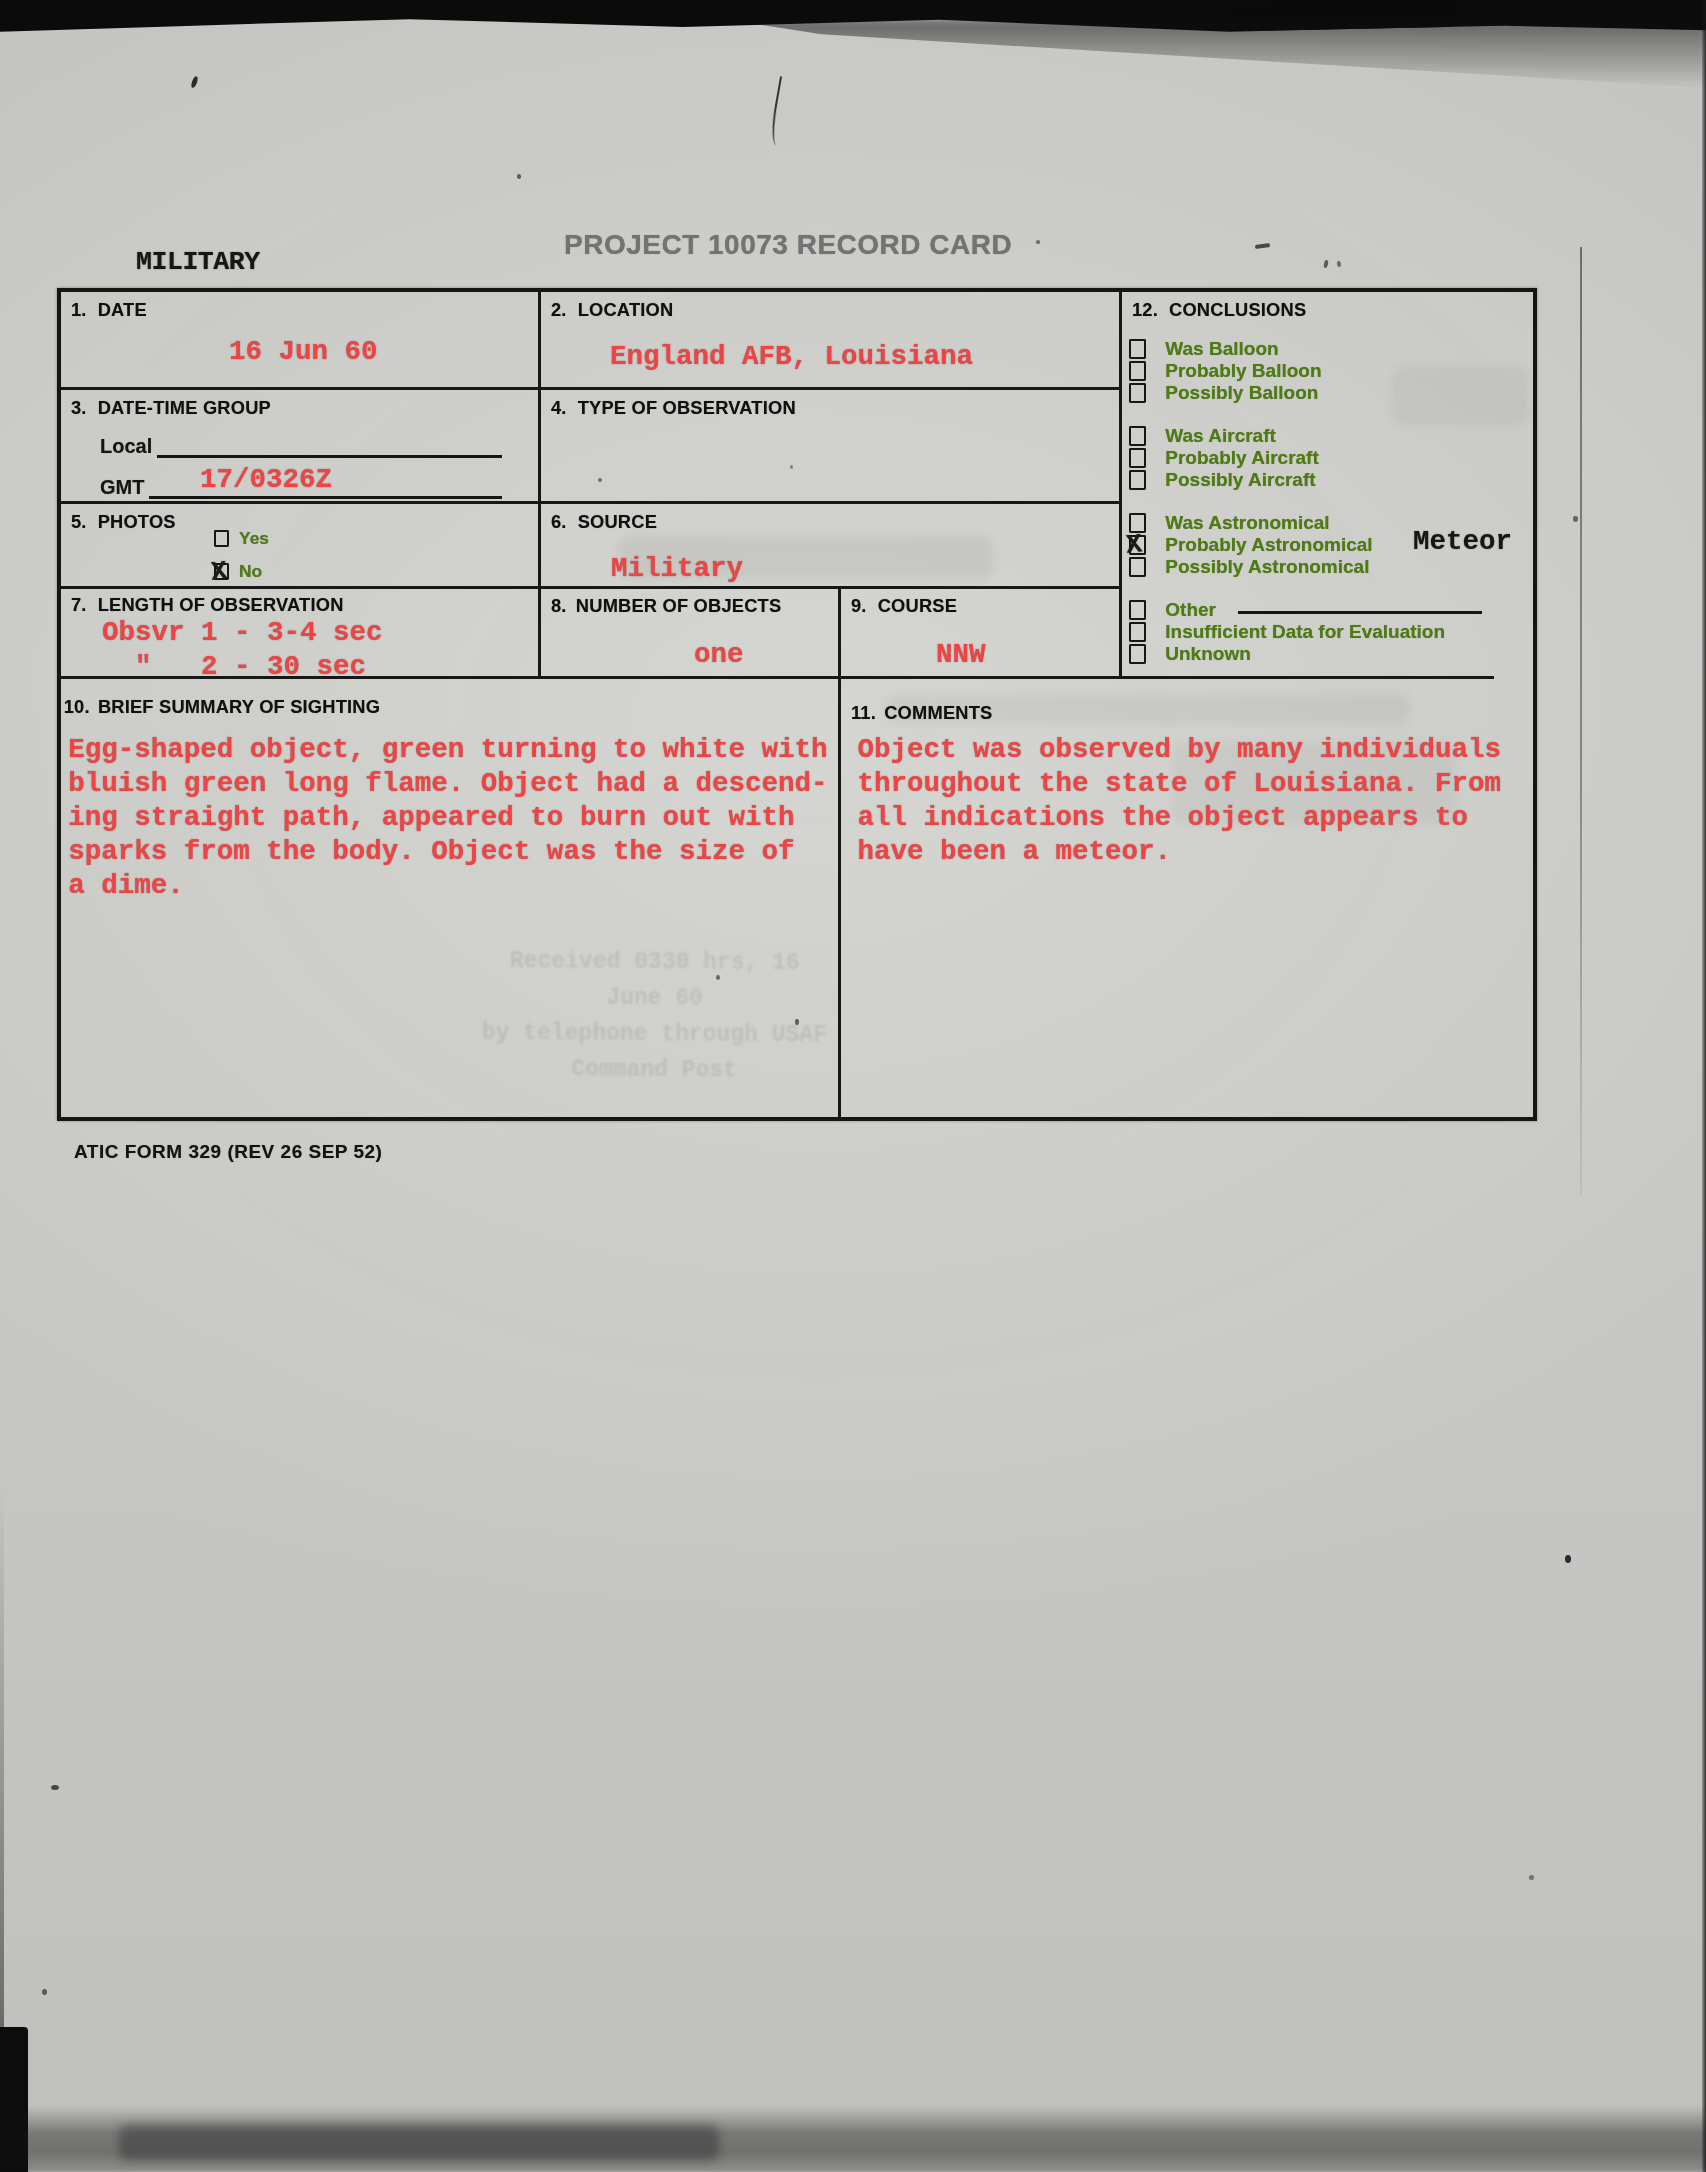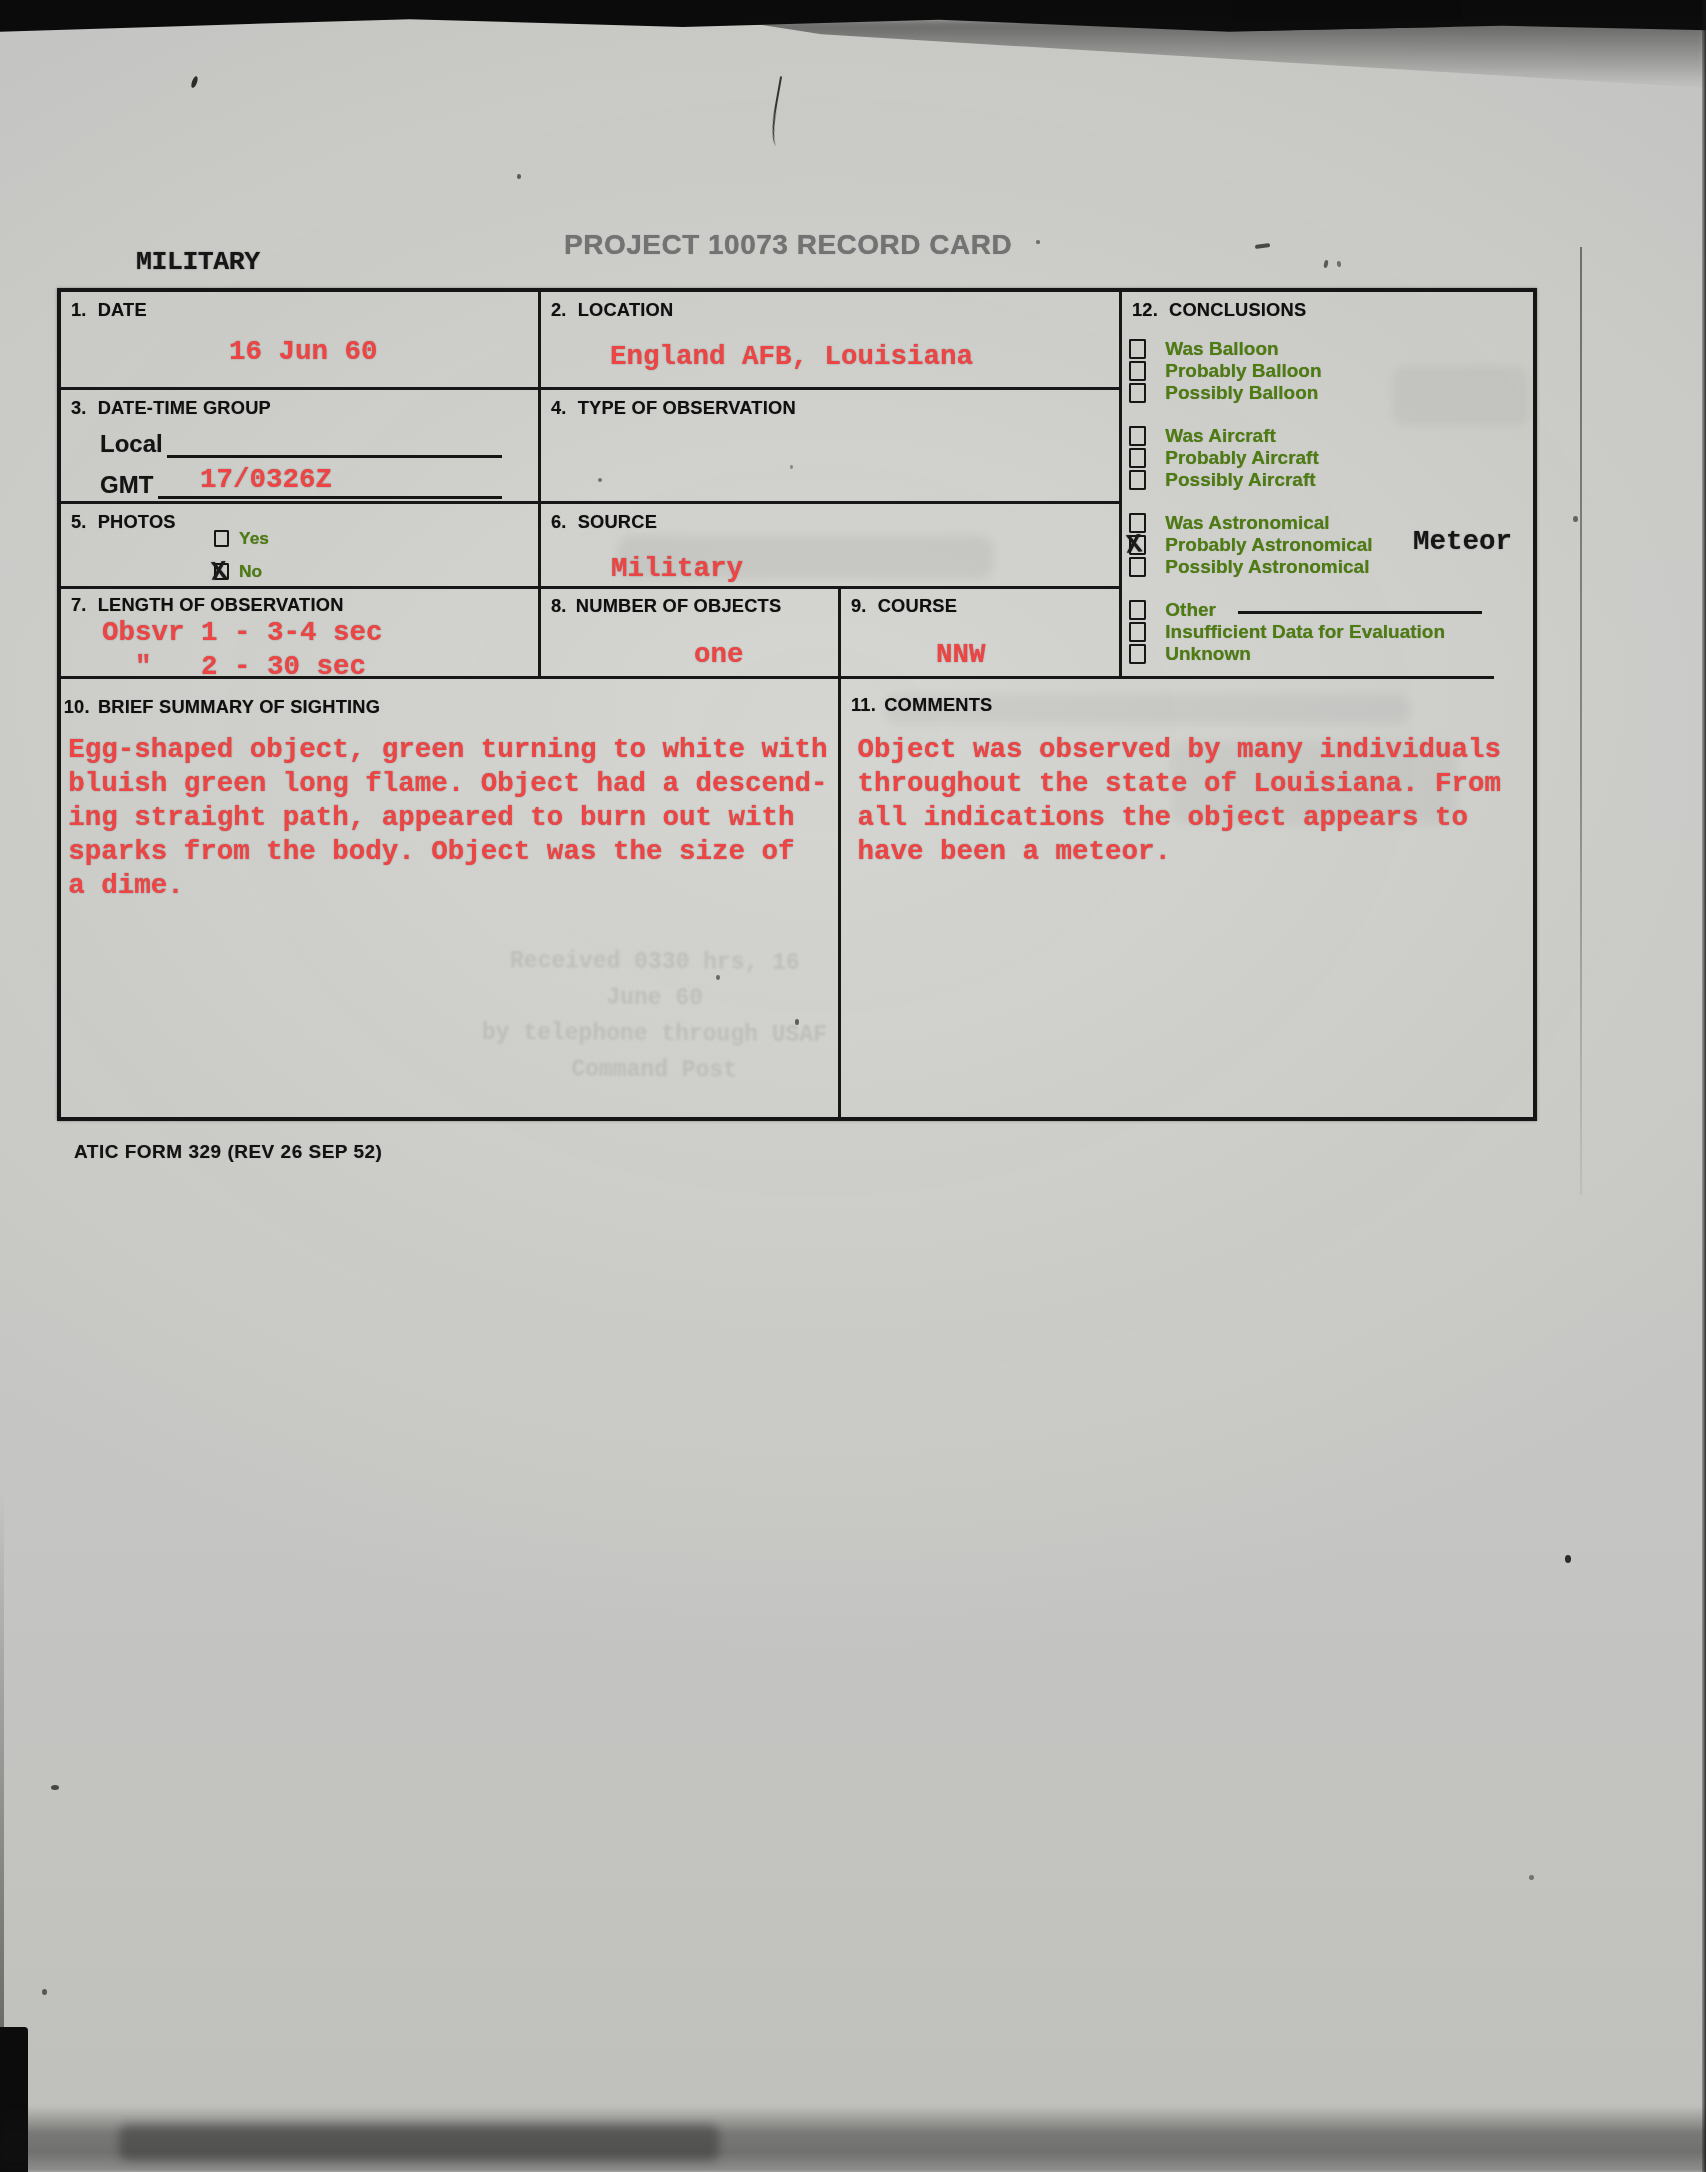--- a/index.html
+++ b/index.html
@@ -52,21 +52,21 @@
   .typed-block{position:absolute;white-space:pre-line;line-height:34px;}
   
   .opt{display:flex;align-items:center;gap:10px;}
   .cb{position:relative;width:13px;height:15.6px;border:2.7px solid #161616;border-radius:1.4px;flex:0 0 auto;}
   .cb.checked::after{content:"X";position:absolute;left:-5.5px;top:-7.3px;
     font-family:"Liberation Mono",monospace;font-weight:bold;font-size:26.6px;color:#1a1a1a;
     transform:rotate(-5deg);text-shadow:0 0 1.4px rgba(10,10,10,0.5);}
   .opt-label{font-size:17.4px;font-weight:bold;color:#4d7c0f;text-shadow:0 0 0.9px rgba(0,0,0,0.38);}
   
   .dtg-row{position:absolute;left:39px;right:36px;display:flex;align-items:flex-end;gap:4.6px;}
-  .dtg-word{font-size:24px;font-weight:bold;text-shadow:0 0 0.9px rgba(0,0,0,0.38);}
+  .dtg-word{font-size:20px;font-weight:bold;text-shadow:0 0 0.9px rgba(0,0,0,0.38);}
   .blank-line{flex:1;border-bottom:3.7px solid #151515;height:4.6px;}
   
   .conc-items{position:absolute;left:7.3px;top:46px;right:12px;display:flex;flex-direction:column;}
   .conc-item{display:flex;align-items:center;gap:19px;height:22px;}
   .conc-item .opt-label{font-size:19px;}
   .conc-item.gap{margin-top:21px;}
   .conc-item .blank-line{margin-left:2.7px;border-bottom-width:3.2px;}
   .conc-annotation{position:absolute;left:291px;top:234px;font-family:"Liberation Mono",monospace;
     font-weight:bold;font-size:27.5px;color:#161616;text-shadow:0 0 1.4px rgba(10,10,10,0.45);}
   
@@ -270,21 +270,21 @@
       <span>BRIEF SUMMARY OF SIGHTING</span>
     </div>
     <div class="typed typed-block" style="left:7.3px;top:54px;right:6.4px">Egg-shaped object, green turning to white with
 bluish green long flame. Object had a descend-
 ing straight path, appeared to burn out with
 sparks from the body. Object was the size of
 a dime.</div>
   </div>
 
   <div class="cell" style="left:780px;top:387px;width:692px;height:439px">
-    <div class="cell-label" style="padding-top:15px;gap:8.2px">
+    <div class="cell-label" style="padding-top:23px;gap:8.2px">
       <span class="lbl-num">11.</span>
       <span>COMMENTS</span>
     </div>
     <div class="typed typed-block" style="left:16.5px;top:54px;right:6.4px">Object was observed by many individuals
 throughout the state of Louisiana. From
 all indications the object appears to
 have been a meteor.</div>
   </div>
 
 </div>

